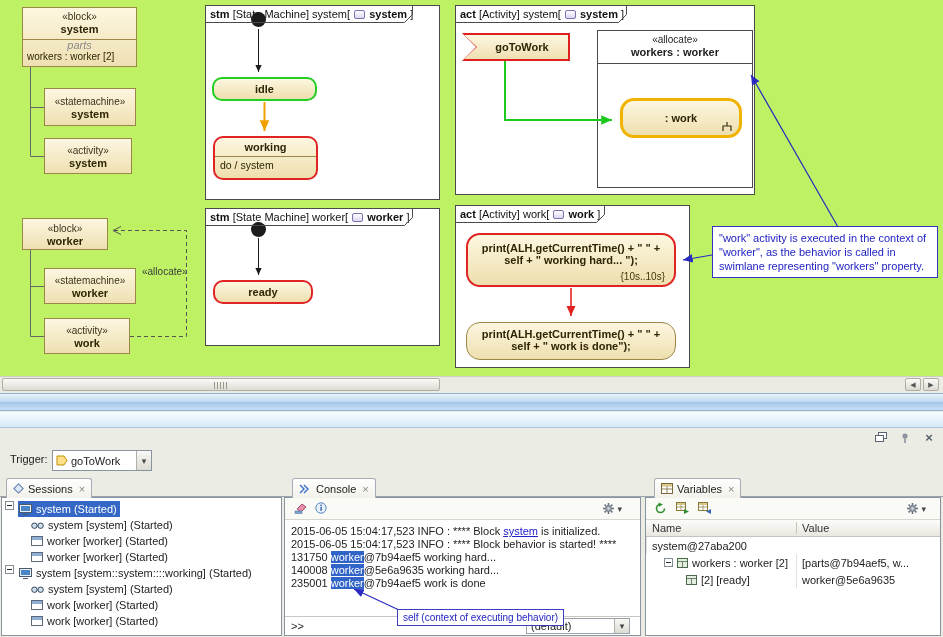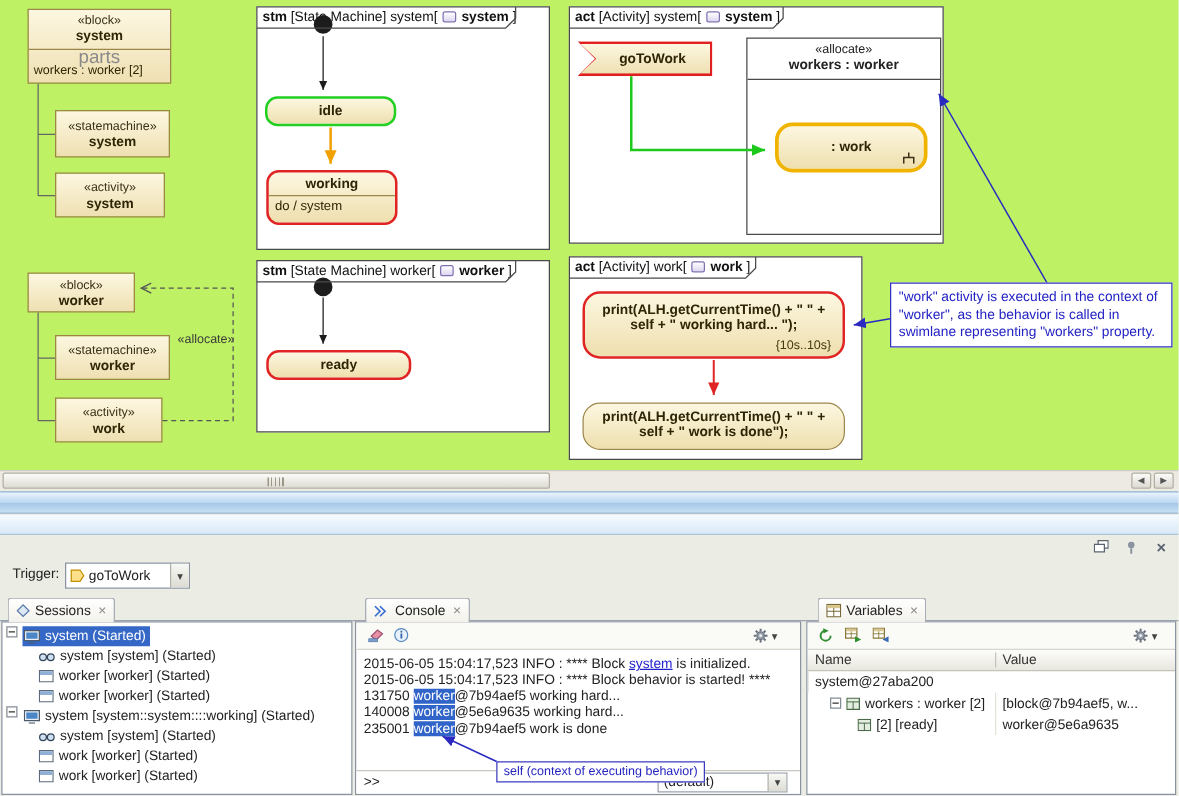--- a/index.html
+++ b/index.html
@@ -7,21 +7,21 @@
   body{font-family:"Liberation Sans",sans-serif;font-size:11px;color:#222}
   #app{position:relative;width:943px;height:637px;overflow:hidden;background:#ebece4}
 
   
   #canvas{position:absolute;left:0;top:0;width:943px;height:376px;background:#bef264;overflow:hidden}
   .beige{background:linear-gradient(180deg,#fdf7e1,#efe0b2);border:1px solid #9c8748;color:#2e2504}
   .c-box{position:absolute;text-align:center}
   .c-box .st{font-size:10px;line-height:12px;padding-top:3px;color:#3a3118}
   .c-box .nm{font-size:11px;font-weight:bold;line-height:13px}
   .cmp{border-top:1px solid #9c8748;margin-top:3px}
-  .parts-lbl{font-size:15px;color:#8a8a8a;line-height:11px}
+  .parts-lbl{font-style:italic;font-size:11px;color:#8a8a8a;line-height:11px}
   .part-val{font-size:10px;text-align:left;padding-left:4px;line-height:12px}
   .frame{position:absolute;border:1px solid #4a4a4a;background:#fff}
   .fhdr{position:absolute;font-size:11px;white-space:nowrap;color:#111}
   .dgm{display:inline-block;width:11px;height:9px;border:1px solid #8070b0;border-radius:2px;
        background:linear-gradient(#ffffff,#ddd6f0);vertical-align:-1px;margin:0 1px}
   .initial{position:absolute;width:15px;height:15px;border-radius:50%;background:#1c1c1c}
   .state{position:absolute;border-radius:10px;text-align:center;font-weight:bold;font-size:11px;
          color:#2e2504;background:linear-gradient(180deg,#fdf7e1,#eedfae)}
   .state .ttl{line-height:18px;border-bottom:1px solid #9c8748}
   .state .doline{font-weight:normal;text-align:left;padding:2px 5px;font-size:10.5px}
@@ -197,21 +197,21 @@
     <div class="initial" style="left:251px;top:12px"></div>
     <div class="state" style="left:212px;top:77px;width:105px;height:24px;line-height:20px;border:2px solid #22cf22">
       <span>idle</span>
     </div>
     <div class="state" style="left:213px;top:136px;width:105px;height:44px;border:2px solid #e02424">
       <div class="ttl">working</div>
       <div class="doline">do / system</div>
     </div>
 
     <div class="initial" style="left:251px;top:222px"></div>
-    <div class="state" style="left:213px;top:280px;width:116px;height:24px;line-height:20px;border:2px solid #e02424">
+    <div class="state" style="left:213px;top:280px;width:100px;height:24px;line-height:20px;border:2px solid #e02424">
       <span>ready</span>
     </div>
 
     <div class="gtw-outer" style="left:462px;top:33px;width:108px;height:28px">
       <div class="gtw-inner">
           <span>goToWork</span>
         </div>
     </div>
 
     <div class="swimlane" style="left:597px;top:30px;width:156px;height:158px">
@@ -525,21 +525,21 @@
     </div>
     <div class="vrow">
       <div class="vname">
         <span class="exp" style="margin-left:18px"></span>
         <svg class="icn" width="11" height="10" viewBox="0 0 11 10">
             <rect x="0.5" y="0.5" width="10" height="9" fill="#e4eee0" stroke="#4a6a4a"></rect>
             <path d="M0.5,3.5 H10.5 M5.5,3.5 V9.5" stroke="#4a6a4a" stroke-width="0.8"></path>
           </svg>
         <span>workers : worker [2]</span>
       </div>
-      <div class="vval">[block@7b94aef5, w...</div>
+      <div class="vval">[parts@7b94aef5, w...</div>
     </div>
     <div class="vrow">
       <div class="vname">
         <svg class="icn" style="margin-left:40px" width="11" height="10" viewBox="0 0 11 10">
             <rect x="0.5" y="0.5" width="10" height="9" fill="#e4eee0" stroke="#4a6a4a"></rect>
             <path d="M0.5,3.5 H10.5 M5.5,3.5 V9.5" stroke="#4a6a4a" stroke-width="0.8"></path>
           </svg>
         <span>[2] [ready]</span>
       </div>
       <div class="vval">worker@5e6a9635</div>

